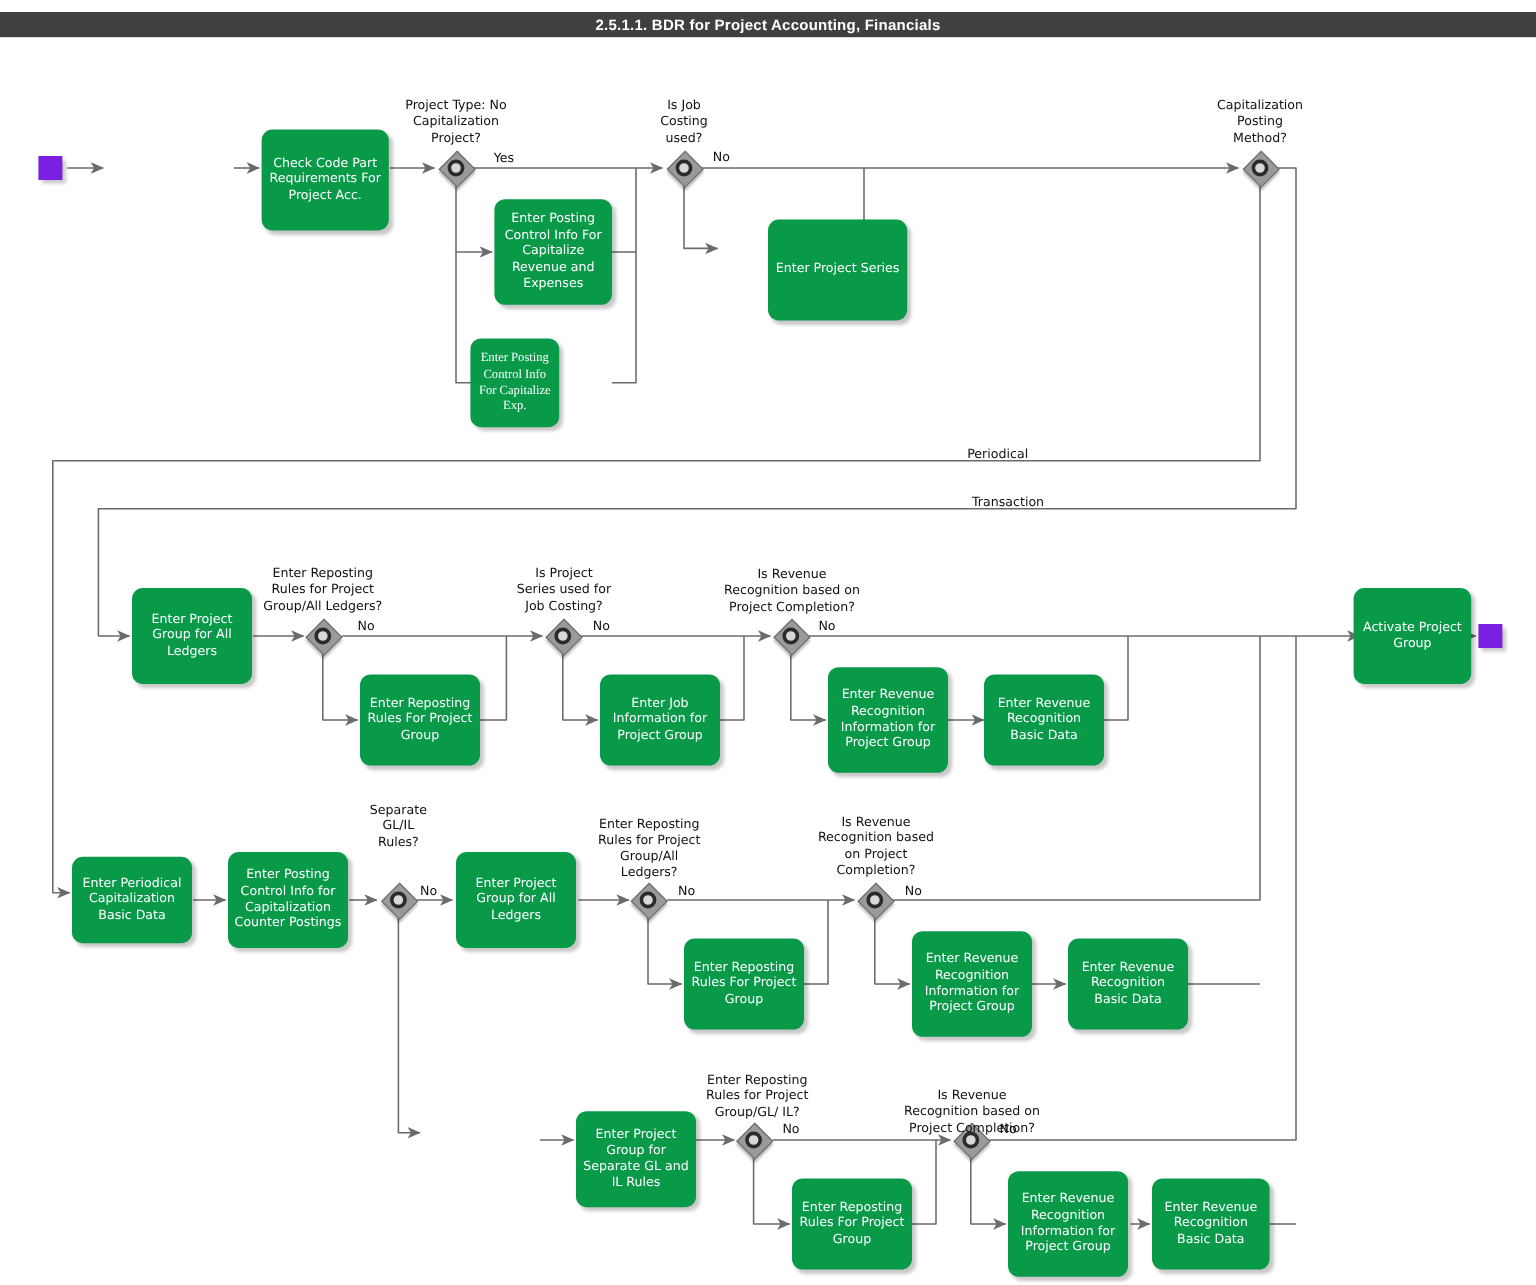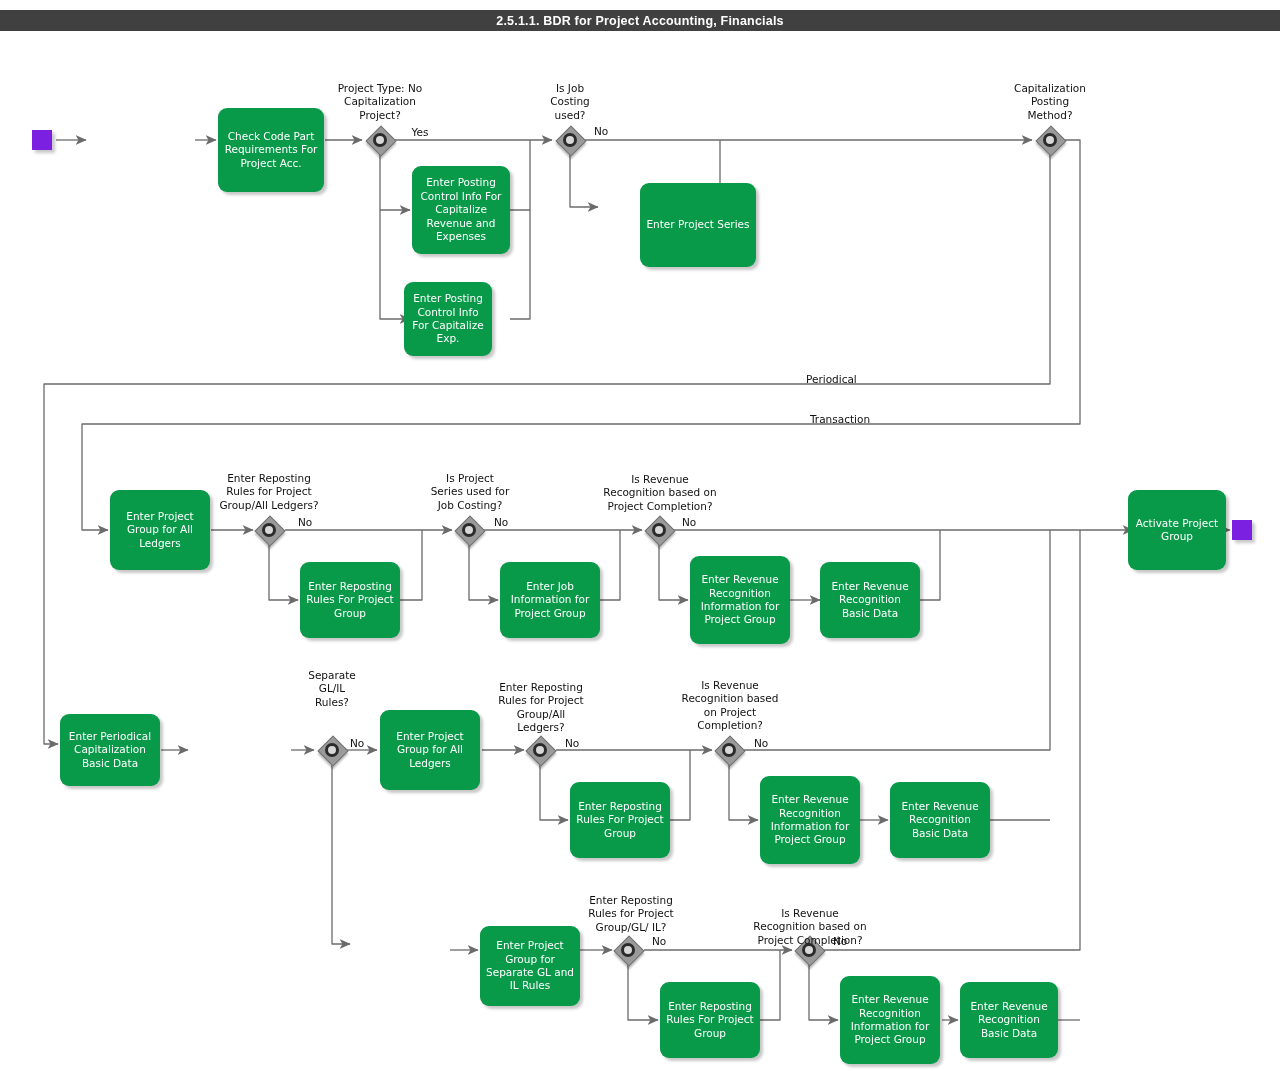--- a/index.html
+++ b/index.html
@@ -134,21 +134,21 @@
 Part
 Requirements
 For Project Acc.</div>
 
   <div class="node" style="left:412px;top:166px;width:98px;height:88px;">Enter Posting
 Control Info For
 Capitalize
 Revenue and
 Expenses</div>
 
-  <div class="node" style="left:404px;top:282px;width:88px;height:74px;">Enter Posting
+  <div class="node" style="left:392px;top:282px;width:74px;height:74px;font-family:Liberation Serif, serif;">Enter Posting
 Control Info For
 Capitalize Exp.</div>
 
   <div class="node" style="left:600px;top:183px;width:116px;height:84px;margin-left:40px;">Enter Project
 Series</div>
 
   <div class="node" style="left:110px;top:490px;width:100px;height:80px;">Enter Project
 Group for All
 Ledgers</div>
 
@@ -169,20 +169,24 @@
 Recognition
 Basic Data</div>
 
   <div class="node" style="left:1100px;top:490px;width:98px;height:80px;margin-left:28px;">Activate Project
 Group</div>
 
   <div class="node" style="left:60px;top:714px;width:100px;height:72px;">Enter Periodical
 Capitalization
 Basic Data</div>
 
+  <div class="node" style="left:190px;top:710px;width:100px;height:80px;">Enter Posting
+Control Info for
+Capitalization
+Counter Postings</div>
 
   <div class="node" style="left:380px;top:710px;width:100px;height:80px;">Enter Project
 Group for All
 Ledgers</div>
 
   <div class="node" style="left:570px;top:782px;width:100px;height:76px;">Enter Reposting
 Rules For Project
 Group</div>
 
   <div class="node" style="left:760px;top:776px;width:100px;height:88px;">Enter Revenue

